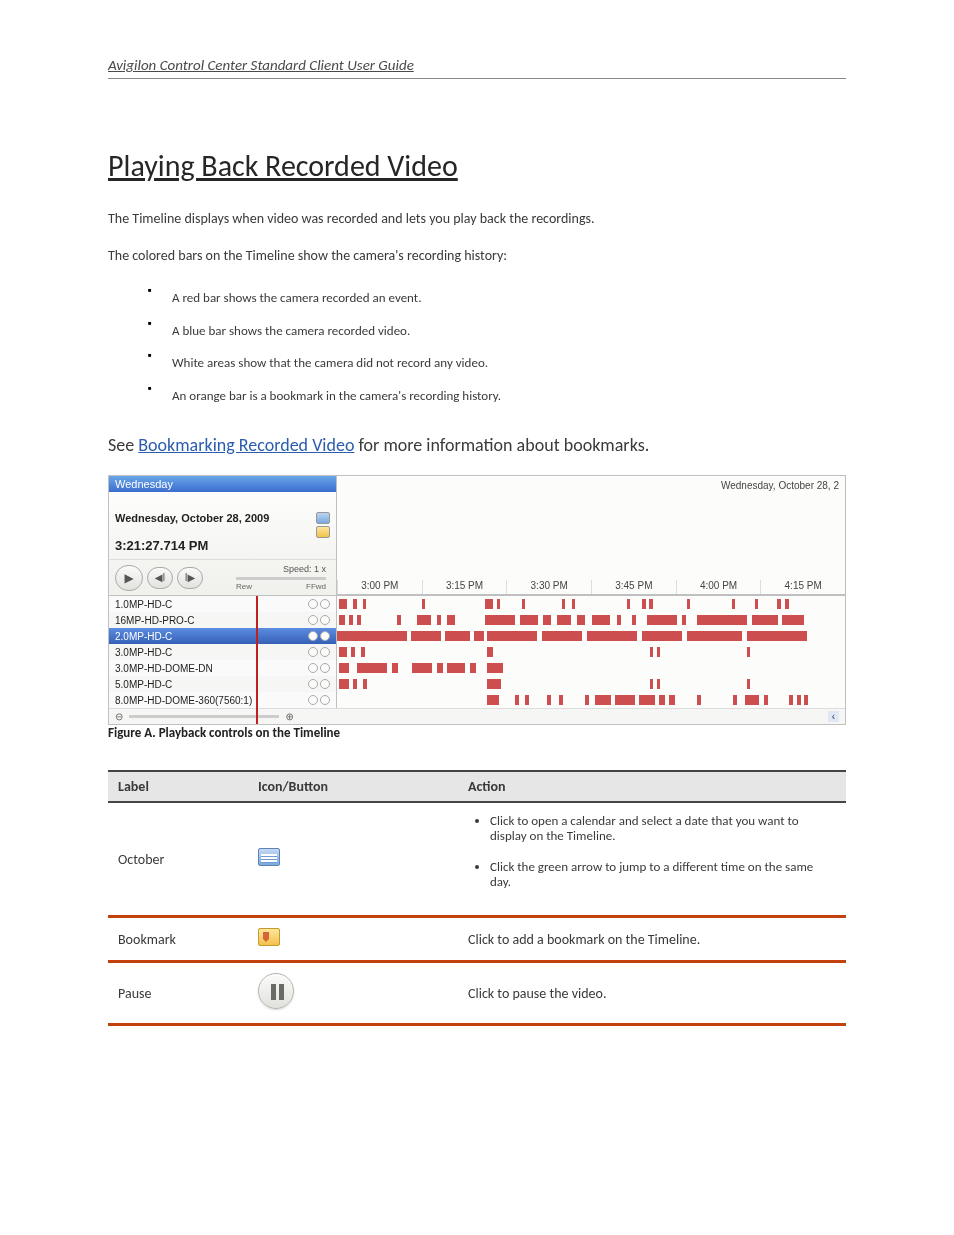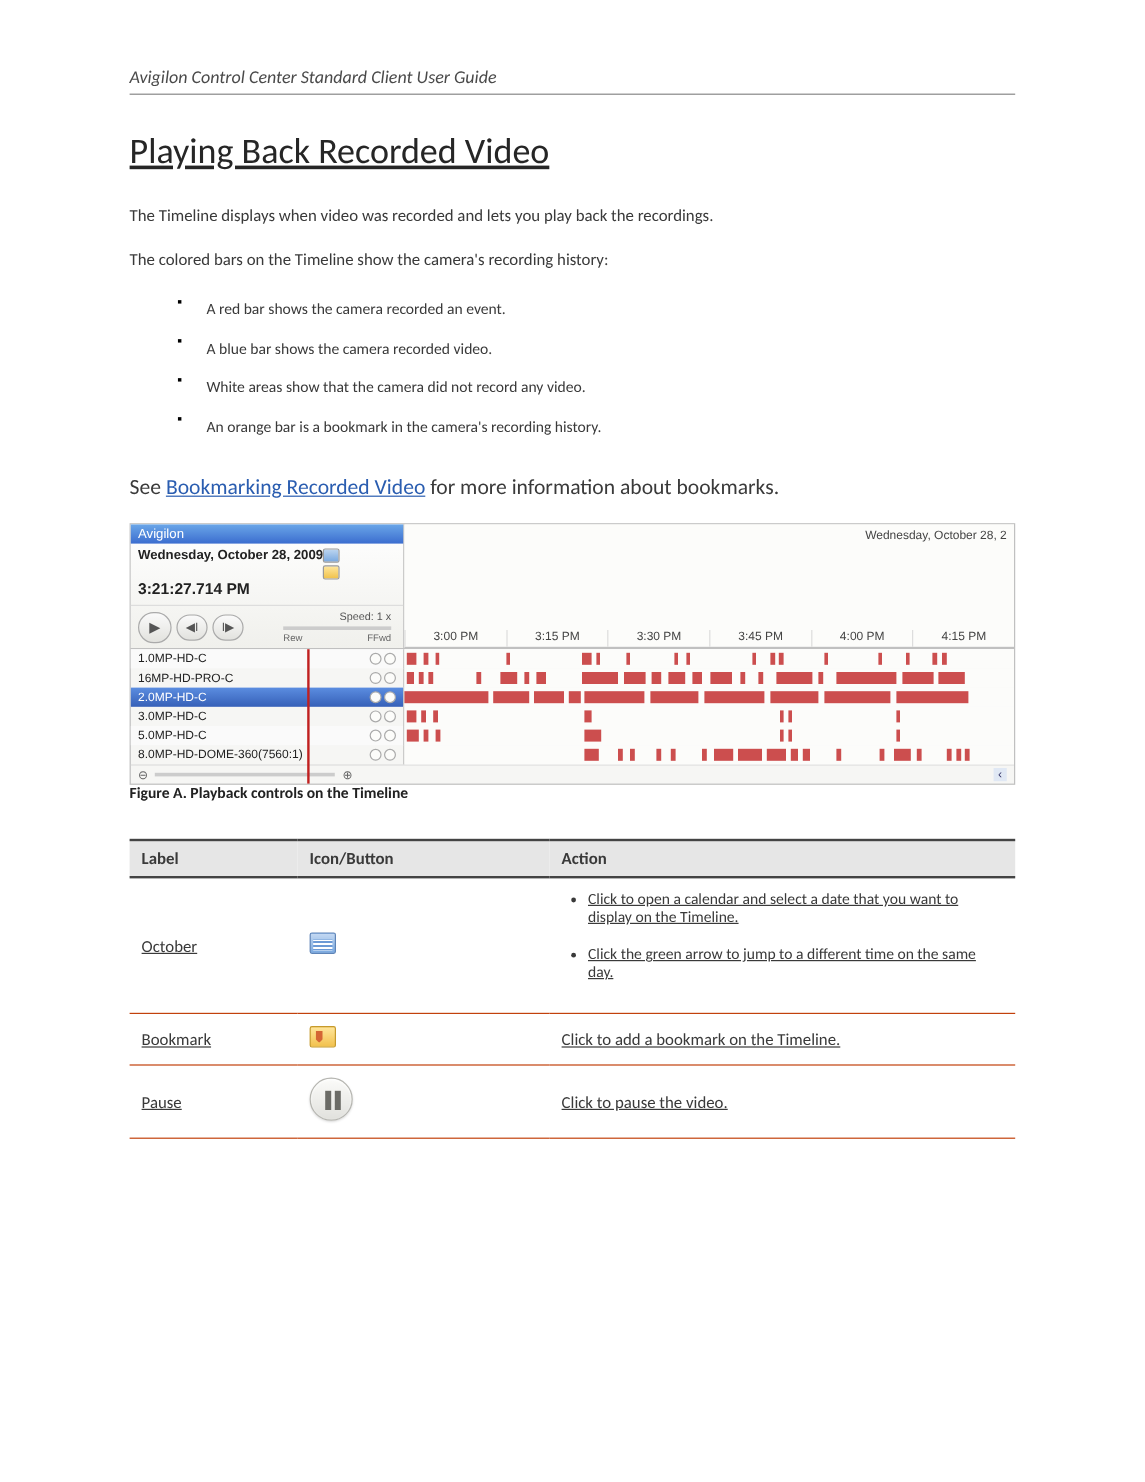--- a/index.html
+++ b/index.html
@@ -15,21 +15,22 @@
     padding: 56px 108px 0 108px;
     position: relative;
     height: 100%;
   }
   .running-header {
     font-style: italic;
     font-size: 15px;
     color: #4a4a4a;
     border-bottom: 1px solid #888;
     padding-bottom: 4px;
-    margin-bottom: 29px;
+    margin-bottom: 68px;
+    text-decoration: underline;
   }
   h1 {
     font-family: "Segoe UI Light", "Segoe UI", Calibri, sans-serif;
     font-weight: 300;
     font-size: 30px;
     color: #262626;
     text-decoration: underline;
     margin-bottom: 24px;
   }
   .intro {
@@ -85,23 +86,24 @@
     background: linear-gradient(#fff, #f0f0ec);
   }
   .tl-title {
     background: linear-gradient(#6aa6e8, #3b6dcf);
     color: #fff;
     font-size: 11px;
     padding: 2px 6px;
   }
   .tl-date {
     font-weight: bold;
-    padding: 4px 6px 0 6px;
+    padding: 20px 6px 0 6px;
     color: #222;
     display: flex;
+    justify-content: space-between;
     align-items: flex-start;
   }
   .tl-date .small-icons {
     display: flex;
     flex-direction: column;
     gap: 2px;
   }
   .tl-date .small-icons span {
     width: 14px;
     height: 12px;
@@ -268,22 +270,21 @@
     text-align: left;
     font-weight: bold;
     padding: 6px 10px;
     background: #e6e6e6;
     border-top: 2px solid #444;
     border-bottom: 2px solid #444;
   }
   table.controls td {
     vertical-align: middle;
     padding: 10px 10px;
-    border-bottom: 1px solid #c2410c;
-    text-decoration: underline;
+    border-bottom: 3px solid #c2410c;
   }
   .icon-cell {
     text-align: left;
     padding-left: 18px;
   }
   .icon-calendar {
     display: inline-block;
     width: 22px; height: 18px;
     background: linear-gradient(#c4d9f3, #7aa9e0);
     border: 1px solid #5e84b7;
@@ -381,21 +382,21 @@
   <p class="note">
     <span>See </span>
     <a href="#">Bookmarking Recorded Video</a>
     <span> for more information about bookmarks.</span>
   </p>
 
   <div class="figure">
     <div class="timeline-panel">
       <div class="tl-header">
         <div class="tl-left-head">
-          <div class="tl-title">Avigilon</div>
+          <div class="tl-title">Wednesday</div>
           <div class="tl-date">
             <span>Wednesday, October 28, 2009</span>
             <span class="small-icons">
               <span class="cal"></span>
               <span class="bk"></span>
             </span>
           </div>
           <div class="tl-time">3:21:27.714 PM</div>
           <div class="tl-controls">
             <span class="tl-btn play">▶</span>
@@ -515,20 +516,39 @@
               </span>
             </div>
           <div class="track">
             <div class="bar" style="left:2px;width:8px"></div>
               <div class="bar" style="left:14px;width:4px"></div>
               <div class="bar" style="left:24px;width:4px"></div>
             <div class="bar" style="left:150px;width:6px"></div>
               <div class="bar" style="left:313px;width:3px"></div>
               <div class="bar" style="left:320px;width:3px"></div>
               <div class="bar" style="left:410px;width:3px"></div>
+          </div>
+        </div>
+        <div class="tl-row">
+          <div class="cam">
+              <span>3.0MP-HD-DOME-DN</span>
+              <span class="mini-btns">
+                <span></span>
+                <span></span>
+              </span>
+            </div>
+          <div class="track">
+            <div class="bar" style="left:2px;width:10px"></div>
+              <div class="bar" style="left:20px;width:30px"></div>
+              <div class="bar" style="left:55px;width:6px"></div>
+              <div class="bar" style="left:75px;width:20px"></div>
+              <div class="bar" style="left:100px;width:6px"></div>
+              <div class="bar" style="left:110px;width:18px"></div>
+              <div class="bar" style="left:133px;width:6px"></div>
+            <div class="bar" style="left:150px;width:16px"></div>
           </div>
         </div>
         <div class="tl-row">
           <div class="cam">
               <span>5.0MP-HD-C</span>
               <span class="mini-btns">
                 <span></span>
                 <span></span>
               </span>
             </div>

